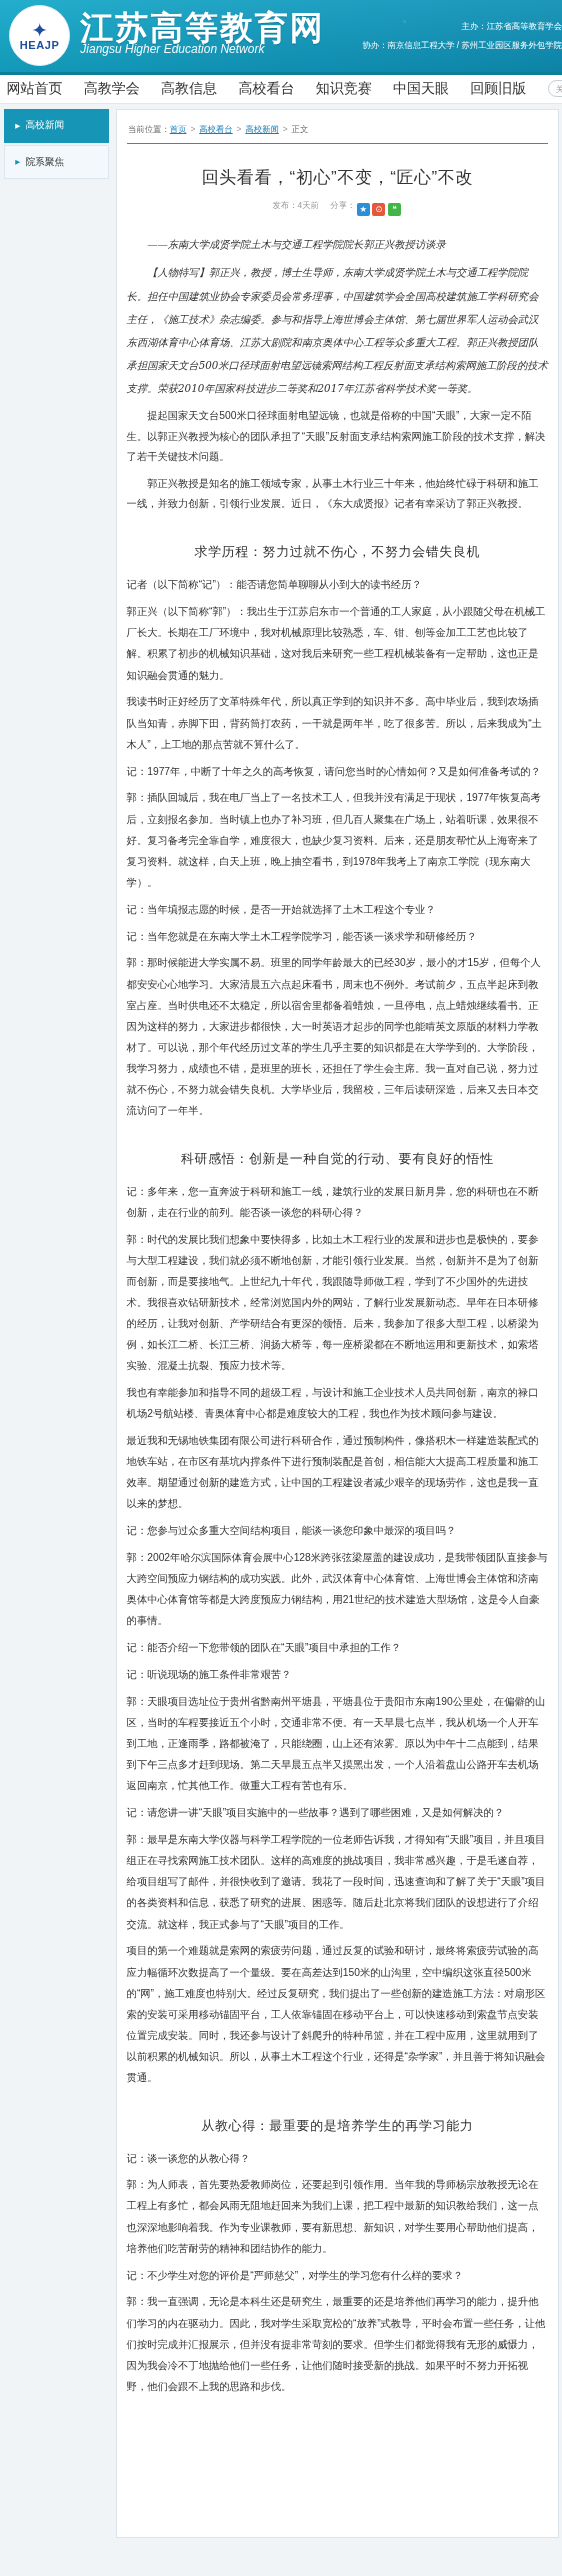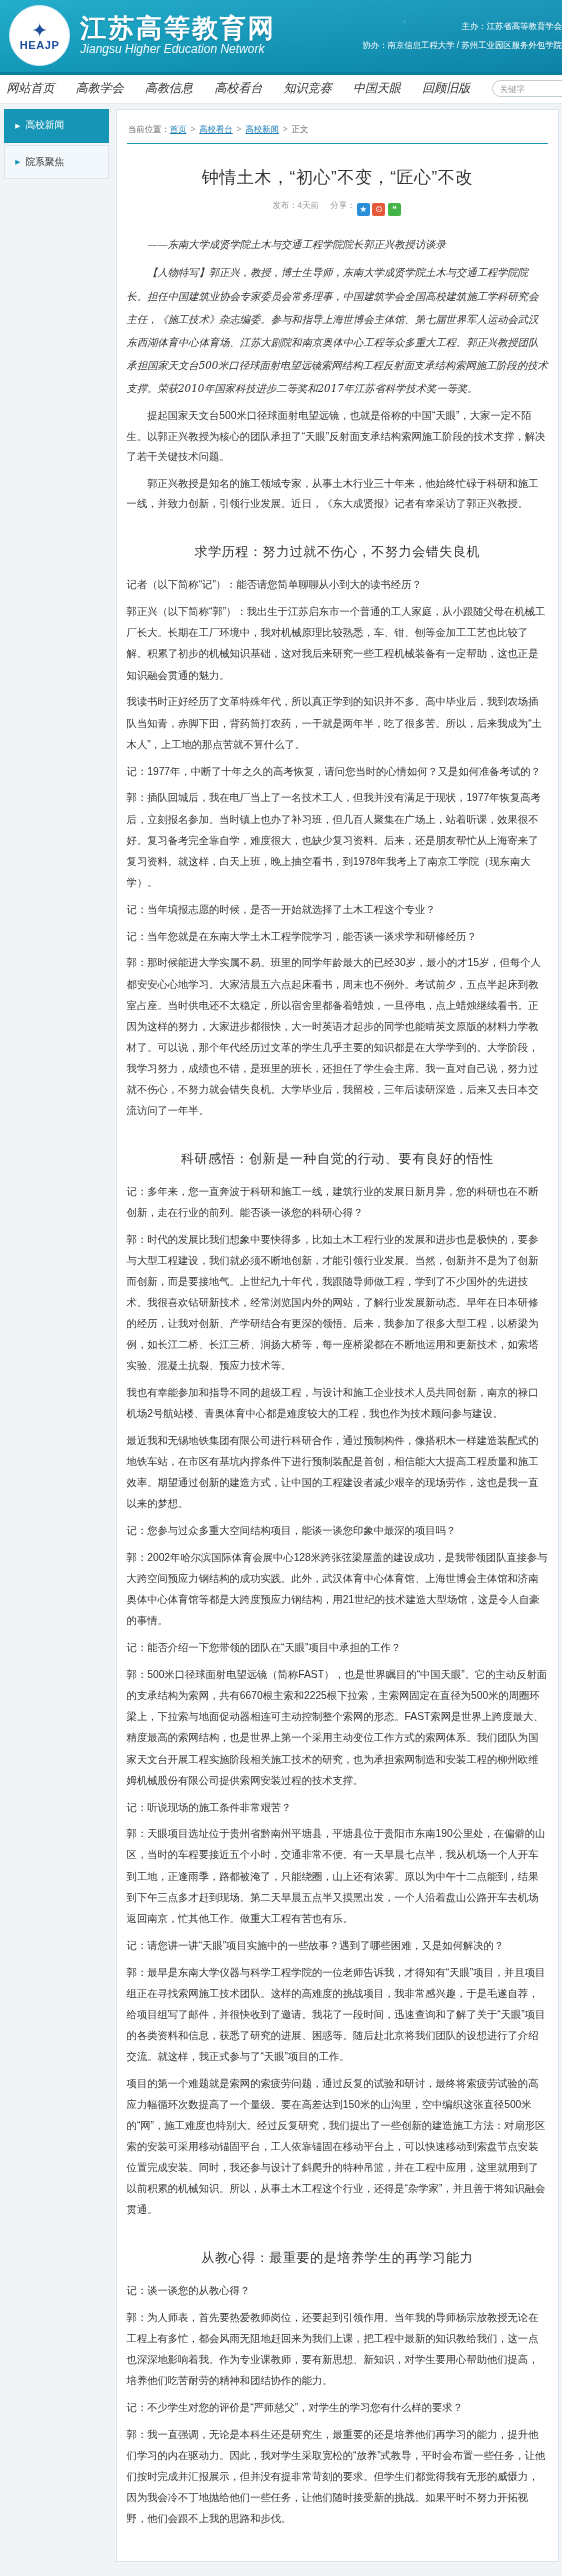--- a/index.html
+++ b/index.html
@@ -24,31 +24,31 @@
   .logo-wrap{position:absolute;left:9px;top:5.2px;display:flex;align-items:center;}
   .logo-circle{
     width:59px;height:59px;border-radius:50%;
     background:#fff;border:1.3px solid #dfeef5;
     display:flex;flex-direction:column;align-items:center;justify-content:center;
     color:#1d4f9c;flex:0 0 auto;
   }
   .logo-circle .emblem{font-size:19.4px;line-height:18px;color:#1d4f9c;}
   .logo-circle .acronym{font-size:11px;font-weight:bold;letter-spacing:0.6px;}
   .site-names{margin-left:10.3px;color:#fff;}
-  .site-name-cn{font-size:26px;font-weight:bold;letter-spacing:1.9px;line-height:28.4px;text-shadow:0 0.6px 1.3px rgba(0,40,60,.25);}
+  .site-name-cn{font-size:33px;font-weight:bold;letter-spacing:1.9px;line-height:28.4px;text-shadow:0 0.6px 1.3px rgba(0,40,60,.25);}
   .site-name-en{font-size:12px;font-style:italic;opacity:.95;line-height:15.5px;}
   .banner-right{position:absolute;right:0;top:17px;text-align:right;color:#fff;font-size:8.4px;line-height:19.4px;white-space:nowrap;margin-left:21px;}
   .banner-strip{height:3.2px;background:#0c7d9b;}
   
   .navbar{
     height:28.4px;background:#fff;border-bottom:0.6px solid #e3e8ec;
     display:flex;align-items:center;padding:0 6.5px;box-sizing:border-box;
   }
   .nav-list{display:flex;list-style:none;margin:0;padding:0;}
-  .nav-list li{font-size:12px;color:#333;margin-right:21.3px;cursor:pointer;white-space:nowrap;font-style:italic;}
+  .nav-list li{font-size:14px;color:#333;margin-right:21.3px;cursor:pointer;white-space:nowrap;}
   .search-box{
     margin-left:auto;display:flex;align-items:center;
     border:0.6px solid #c2cdd4;border-radius:9px;height:17px;width:98px;
     padding:0 5.2px;box-sizing:border-box;background:#fff;
   }
   .search-box input{
     border:none;outline:none;flex:1;font-size:8.4px;color:#333;width:65px;
     font-family:"Liberation Sans",sans-serif;background:transparent;
   }
   .search-box input::placeholder{color:#999;}
@@ -144,21 +144,21 @@
       </div>
       <div class="side-item">
         <span class="tri">▶</span>
         <span>院系聚焦</span>
       </div>
     </div>
 
   <div class="content-panel">
     <div class="breadcrumb"><span>当前位置：</span><span class="crumb-link">首页</span><span class="crumb-sep">&gt;</span><span class="crumb-link">高校看台</span><span class="crumb-sep">&gt;</span><span class="crumb-link">高校新闻</span><span class="crumb-sep">&gt;</span><span class="crumb-last">正文</span></div>
 
-    <h1 class="article-title">钟情土木，“初心”不变，“匠心”不改</h1>
+    <h1 class="article-title">回头看看，“初心”不变，“匠心”不改</h1>
 
     <div class="article-meta">
       <span>发布：</span><span>4天前</span>
       <span style="margin-left:9px;">分享：</span><span id="share-icons"><span class="share-icon" style="background: rgb(42, 143, 216);">★</span><span class="share-icon" style="background: rgb(230, 88, 60);">⊙</span><span class="share-icon" style="background: rgb(67, 181, 72);">❝</span></span>
     </div>
 
     <div class="article-body">
         <p class="kai">——东南大学成贤学院土木与交通工程学院院长郭正兴教授访谈录</p>
         <p class="kai">【人物特写】郭正兴，教授，博士生导师，东南大学成贤学院土木与交通工程学院院长。担任中国建筑业协会专家委员会常务理事，中国建筑学会全国高校建筑施工学科研究会主任，《施工技术》杂志编委。参与和指导上海世博会主体馆、第七届世界军人运动会武汉东西湖体育中心体育场、江苏大剧院和南京奥体中心工程等众多重大工程。郭正兴教授团队承担国家天文台500米口径球面射电望远镜索网结构工程反射面支承结构索网施工阶段的技术支撑。荣获2010年国家科技进步二等奖和2017年江苏省科学技术奖一等奖。</p>
         <p class="intro-normal">提起国家天文台500米口径球面射电望远镜，也就是俗称的中国“天眼”，大家一定不陌生。以郭正兴教授为核心的团队承担了“天眼”反射面支承结构索网施工阶段的技术支撑，解决了若干关键技术问题。</p>
@@ -173,21 +173,20 @@
         <p class="qa">记：当年您就是在东南大学土木工程学院学习，能否谈一谈求学和研修经历？</p>
         <p class="qa">郭：那时候能进大学实属不易。班里的同学年龄最大的已经30岁，最小的才15岁，但每个人都安安心心地学习。大家清晨五六点起床看书，周末也不例外。考试前夕，五点半起床到教室占座。当时供电还不太稳定，所以宿舍里都备着蜡烛，一旦停电，点上蜡烛继续看书。正因为这样的努力，大家进步都很快，大一时英语才起步的同学也能啃英文原版的材料力学教材了。可以说，那个年代经历过文革的学生几乎主要的知识都是在大学学到的。大学阶段，我学习努力，成绩也不错，是班里的班长，还担任了学生会主席。我一直对自己说，努力过就不伤心，不努力就会错失良机。大学毕业后，我留校，三年后读研深造，后来又去日本交流访问了一年半。</p>
         <h2 class="section-heading">科研感悟：创新是一种自觉的行动、要有良好的悟性</h2>
         <p class="qa">记：多年来，您一直奔波于科研和施工一线，建筑行业的发展日新月异，您的科研也在不断创新，走在行业的前列。能否谈一谈您的科研心得？</p>
         <p class="qa">郭：时代的发展比我们想象中要快得多，比如土木工程行业的发展和进步也是极快的，要参与大型工程建设，我们就必须不断地创新，才能引领行业发展。当然，创新并不是为了创新而创新，而是要接地气。上世纪九十年代，我跟随导师做工程，学到了不少国外的先进技术。我很喜欢钻研新技术，经常浏览国内外的网站，了解行业发展新动态。早年在日本研修的经历，让我对创新、产学研结合有更深的领悟。后来，我参加了很多大型工程，以桥梁为例，如长江二桥、长江三桥、润扬大桥等，每一座桥梁都在不断地运用和更新技术，如索塔实验、混凝土抗裂、预应力技术等。</p>
         <p class="qa">我也有幸能参加和指导不同的超级工程，与设计和施工企业技术人员共同创新，南京的禄口机场2号航站楼、青奥体育中心都是难度较大的工程，我也作为技术顾问参与建设。</p>
         <p class="qa">最近我和无锡地铁集团有限公司进行科研合作，通过预制构件，像搭积木一样建造装配式的地铁车站，在市区有基坑内撑条件下进行预制装配是首创，相信能大大提高工程质量和施工效率。期望通过创新的建造方式，让中国的工程建设者减少艰辛的现场劳作，这也是我一直以来的梦想。</p>
         <p class="qa">记：您参与过众多重大空间结构项目，能谈一谈您印象中最深的项目吗？</p>
         <p class="qa">郭：2002年哈尔滨国际体育会展中心128米跨张弦梁屋盖的建设成功，是我带领团队直接参与大跨空间预应力钢结构的成功实践。此外，武汉体育中心体育馆、上海世博会主体馆和济南奥体中心体育馆等都是大跨度预应力钢结构，用21世纪的技术建造大型场馆，这是令人自豪的事情。</p>
         <p class="qa">记：能否介绍一下您带领的团队在“天眼”项目中承担的工作？</p>
-        <p class="qa">郭：500米口径球面射电望远镜（简称FAST），也是世界瞩目的“中国天眼”。它的主动反射面的支承结构为索网，共有6670根主索和2225根下拉索，主索网固定在直径为500米的周圈环梁上，下拉索与地面促动器相连可主动控制整个索网的形态。FAST索网是世界上跨度最大、精度最高的索网结构，也是世界上第一个采用主动变位工作方式的索网体系。我们团队为国家天文台开展工程实施阶段相关施工技术的研究，也为承担索网制造和安装工程的柳州欧维姆机械股份有限公司提供索网安装过程的技术支撑。</p>
         <p class="qa">记：听说现场的施工条件非常艰苦？</p>
         <p class="qa">郭：天眼项目选址位于贵州省黔南州平塘县，平塘县位于贵阳市东南190公里处，在偏僻的山区，当时的车程要接近五个小时，交通非常不便。有一天早晨七点半，我从机场一个人开车到工地，正逢雨季，路都被淹了，只能绕圈，山上还有浓雾。原以为中午十二点能到，结果到下午三点多才赶到现场。第二天早晨五点半又摸黑出发，一个人沿着盘山公路开车去机场返回南京，忙其他工作。做重大工程有苦也有乐。</p>
         <p class="qa">记：请您讲一讲“天眼”项目实施中的一些故事？遇到了哪些困难，又是如何解决的？</p>
         <p class="qa">郭：最早是东南大学仪器与科学工程学院的一位老师告诉我，才得知有“天眼”项目，并且项目组正在寻找索网施工技术团队。这样的高难度的挑战项目，我非常感兴趣，于是毛遂自荐，给项目组写了邮件，并很快收到了邀请。我花了一段时间，迅速查询和了解了关于“天眼”项目的各类资料和信息，获悉了研究的进展、困惑等。随后赴北京将我们团队的设想进行了介绍交流。就这样，我正式参与了“天眼”项目的工作。</p>
         <p class="qa">项目的第一个难题就是索网的索疲劳问题，通过反复的试验和研讨，最终将索疲劳试验的高应力幅循环次数提高了一个量级。要在高差达到150米的山沟里，空中编织这张直径500米的“网”，施工难度也特别大。经过反复研究，我们提出了一些创新的建造施工方法：对扇形区索的安装可采用移动锚固平台，工人依靠锚固在移动平台上，可以快速移动到索盘节点安装位置完成安装。同时，我还参与设计了斜爬升的特种吊篮，并在工程中应用，这里就用到了以前积累的机械知识。所以，从事土木工程这个行业，还得是“杂学家”，并且善于将知识融会贯通。</p>
         <h2 class="section-heading">从教心得：最重要的是培养学生的再学习能力</h2>
         <p class="qa">记：谈一谈您的从教心得？</p>
         <p class="qa">郭：为人师表，首先要热爱教师岗位，还要起到引领作用。当年我的导师杨宗放教授无论在工程上有多忙，都会风雨无阻地赶回来为我们上课，把工程中最新的知识教给我们，这一点也深深地影响着我。作为专业课教师，要有新思想、新知识，对学生要用心帮助他们提高，培养他们吃苦耐劳的精神和团结协作的能力。</p>
         <p class="qa">记：不少学生对您的评价是“严师慈父”，对学生的学习您有什么样的要求？</p>
         <p class="qa">郭：我一直强调，无论是本科生还是研究生，最重要的还是培养他们再学习的能力，提升他们学习的内在驱动力。因此，我对学生采取宽松的“放养”式教导，平时会布置一些任务，让他们按时完成并汇报展示，但并没有提非常苛刻的要求。但学生们都觉得我有无形的威慑力，因为我会冷不丁地抛给他们一些任务，让他们随时接受新的挑战。如果平时不努力开拓视野，他们会跟不上我的思路和步伐。</p>

